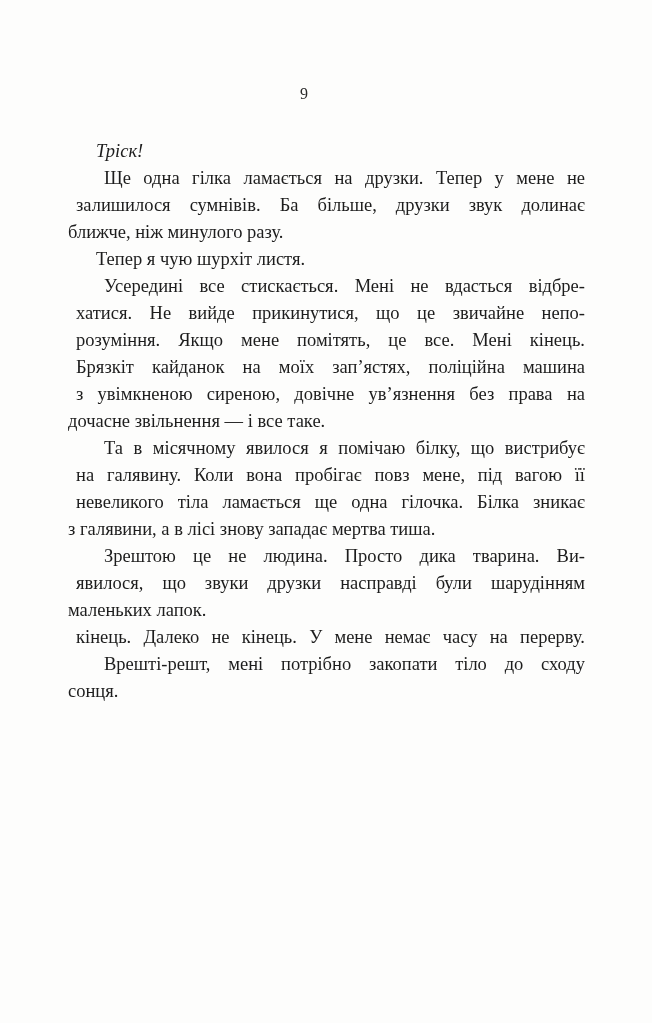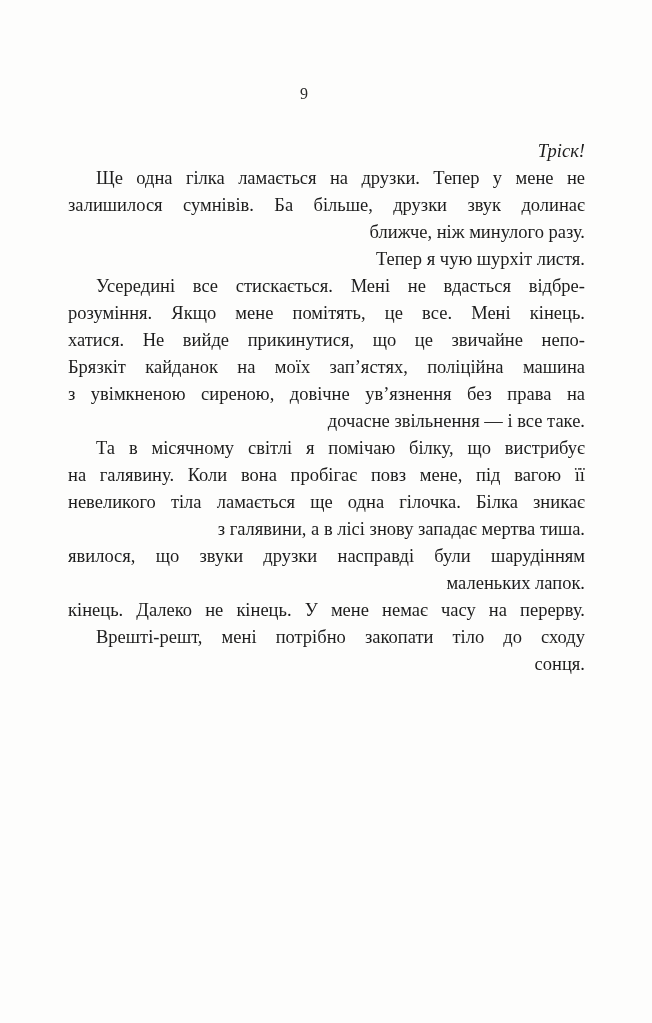--- a/index.html
+++ b/index.html
@@ -39,25 +39,26 @@
     margin: 0;
     padding: 0;
   }
   .para.italic {
     font-style: italic;
   }
   .line {
     font-size: 18.5px;
     line-height: 27px;
     height: 27px;
-    text-align: right;
+    text-align: left;
   }
   .line.jl {
     text-align: justify;
     text-align-last: justify;
+    margin-left: 8px;
   }
   .line.indent {
     text-indent: 28px;
   }
 </style>
 </head>
 <body>
 
 <div class="page">
   <div class="page-number">9</div>
@@ -68,33 +69,34 @@
       <div class="para">
         <div class="line indent jl">Ще одна гілка ламається на друзки. Тепер у мене не</div>
         <div class="line jl">залишилося сумнівів. Ба більше, друзки звук долинає</div>
         <div class="line">ближче, ніж минулого разу.</div>
       </div>
       <div class="para">
         <div class="line indent">Тепер я чую шурхіт листя.</div>
       </div>
       <div class="para">
         <div class="line indent jl">Усередині все стискається. Мені не вдасться відбре-</div>
+        <div class="line jl">хатися. Не вийде прикинутися, що це звичайне непо-</div>
         <div class="line jl">розуміння. Якщо мене помітять, це все. Мені кінець.</div>
-        <div class="line jl">хатися. Не вийде прикинутися, що це звичайне непо-</div>
         <div class="line jl">Брязкіт кайданок на моїх зап’ястях, поліційна машина</div>
         <div class="line jl">з увімкненою сиреною, довічне ув’язнення без права на</div>
         <div class="line">дочасне звільнення — і все таке.</div>
       </div>
       <div class="para">
-        <div class="line indent jl">Та в місячному світлі я помічаю білку, що вистрибує</div>
+        <div class="line indent jl">Та в місячному явилося я помічаю білку, що вистрибує</div>
         <div class="line jl">на галявину. Коли вона пробігає повз мене, під вагою її</div>
         <div class="line jl">невеликого тіла ламається ще одна гілочка. Білка зникає</div>
         <div class="line">з галявини, а в лісі знову западає мертва тиша.</div>
       </div>
       <div class="para">
+        <div class="line indent jl">Зрештою це не людина. Просто дика тварина. Ви-</div>
         <div class="line jl">явилося, що звуки друзки насправді були шарудінням</div>
         <div class="line">маленьких лапок.</div>
       </div>
       <div class="para">
         <div class="line jl">кінець. Далеко не кінець. У мене немає часу на перерву.</div>
       </div>
       <div class="para">
         <div class="line indent jl">Врешті-решт, мені потрібно закопати тіло до сходу</div>
         <div class="line">сонця.</div>
       </div>

